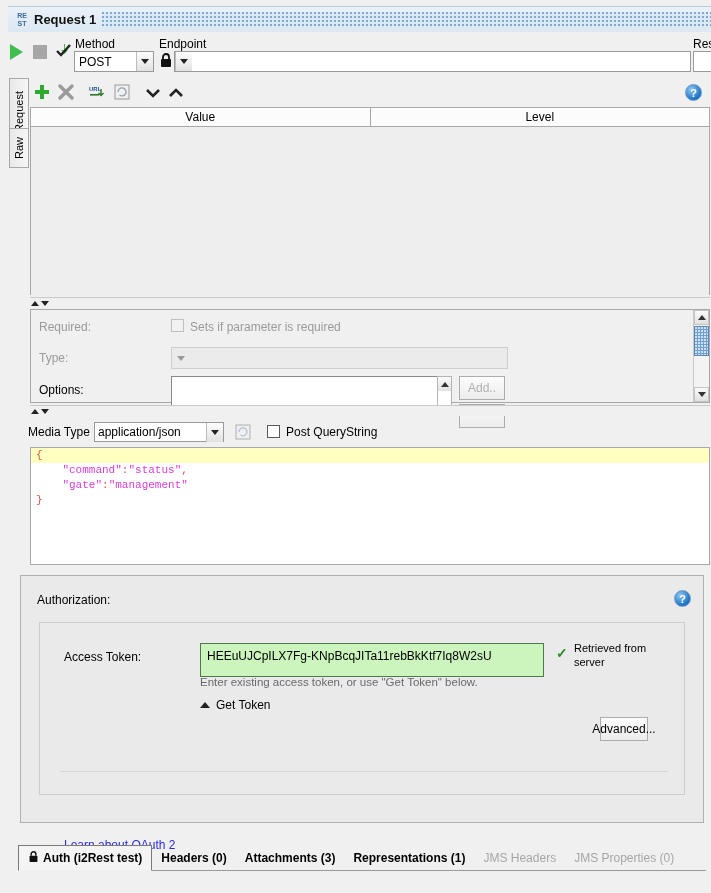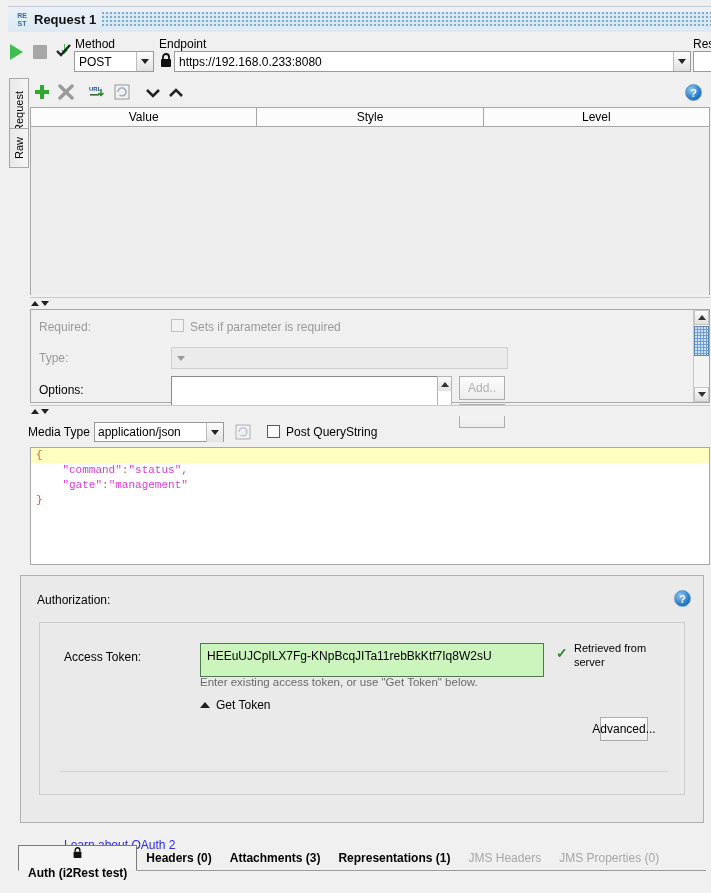--- a/index.html
+++ b/index.html
@@ -304,21 +304,21 @@
     display: flex; align-items: stretch; font-size: 12px;
     border-bottom: 1px solid #9a9a9a;
   }
   .tab {
     display: flex; align-items: center; gap: 4px;
     padding: 0 9px; font-weight: bold; color: #000; cursor: pointer;
     background: transparent;
   }
   .tab.active {
     border: 1px solid #7a7a7a; background: #f4f4f4;
-    border-bottom: 1px solid #f0f0f0; margin-bottom: -1px; flex-direction: column;
+    border-bottom: 1px solid #f0f0f0; margin-bottom: -1px;
   }
   .tab.dim { color: #a6a6a6; font-weight: normal; }
 </style>
 </head>
 <body>
 
 <div class="app">
 
   <div class="titlebar">
     <div class="rest-badge">
@@ -349,21 +349,20 @@
   </div>
 
   <div class="lbl-endpoint">Endpoint</div>
   <div class="lock-icon">
     <svg width="14" height="16" viewBox="0 0 14 16">
       <path d="M4 7 V5 a3 3 0 0 1 6 0 V7" stroke="#111" stroke-width="1.8" fill="none"></path>
       <rect x="2" y="7" width="10" height="8" rx="1" fill="#111"></rect>
     </svg>
   </div>
   <div class="endpoint-combo">
-    <div class="val">https://192.168.0.233:8080</div>
     <div class="combo-arrow">
         <div class="tri-down"></div>
       </div>
   </div>
 
   <div class="lbl-res">Res</div>
   <div class="res-box"></div>
 
   <div class="vtab" id="vtab-request">
     <span>Request</span>
@@ -406,21 +405,20 @@
       <svg width="14" height="10" viewBox="0 0 14 10">
         <path d="M1 8 L7 2 L13 8" stroke="#222" stroke-width="2.6" fill="none"></path>
       </svg>
     </div>
     <div class="help-icon" style="position:absolute; left:655px; top:4px;">?</div>
   </div>
 
   <div class="params-table">
     <div class="pt-head">
       <div>Value</div>
-      <div>Style</div>
       <div>Level</div>
     </div>
     <div class="pt-body"></div>
   </div>
 
   <div class="splitter" style="top:297px;">
     <div class="chev up"></div>
     <div class="chev down"></div>
   </div>
 

